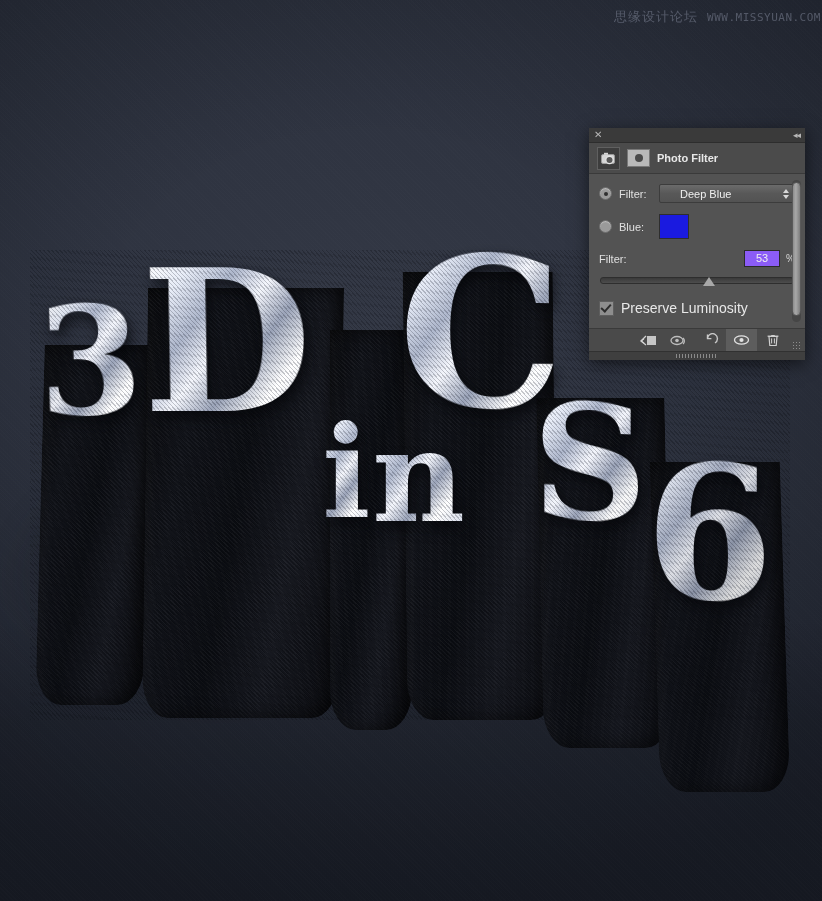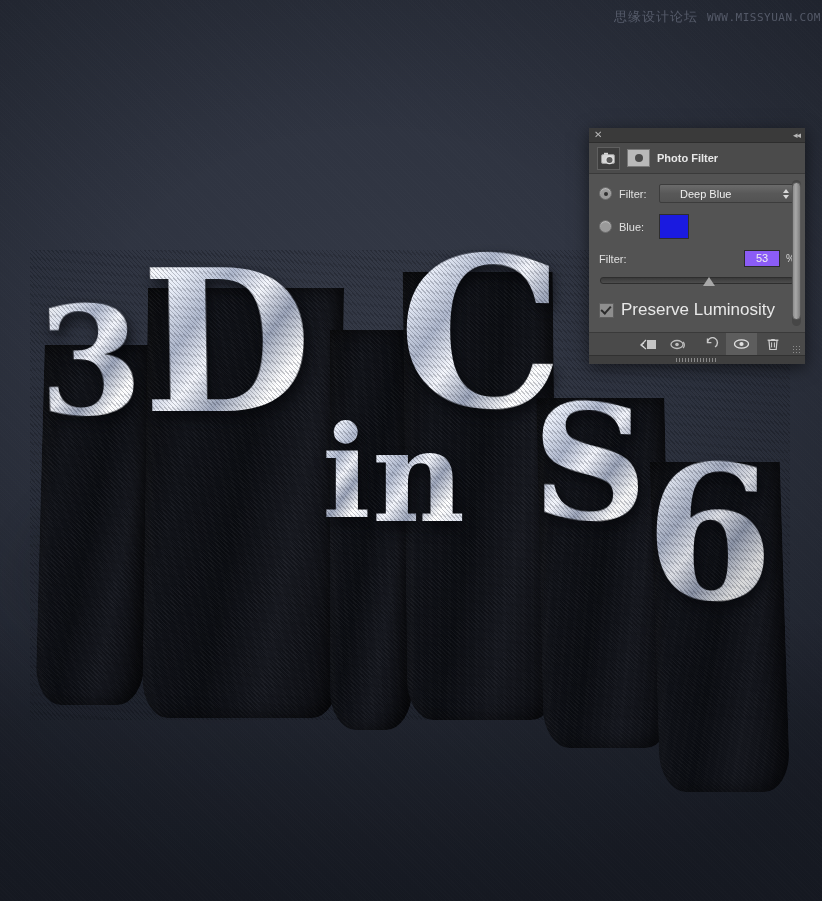--- a/index.html
+++ b/index.html
@@ -378,21 +378,21 @@
   .checkbox.on::after {
     content: "";
     position: absolute;
     left: 3px; top: 0px;
     width: 4px; height: 8px;
     border: solid #2c2c2c;
     border-width: 0 2px 2px 0;
     transform: rotate(42deg);
   }
   .check-label {
-    font-size: 17px;
+    font-size: 14px;
     color: #e8e8e8;
   }
 
   .panel-scrollbar {
     position: absolute;
     right: 4px;
     top: 6px;
     width: 9px;
     bottom: 6px;
     background: #464646;

